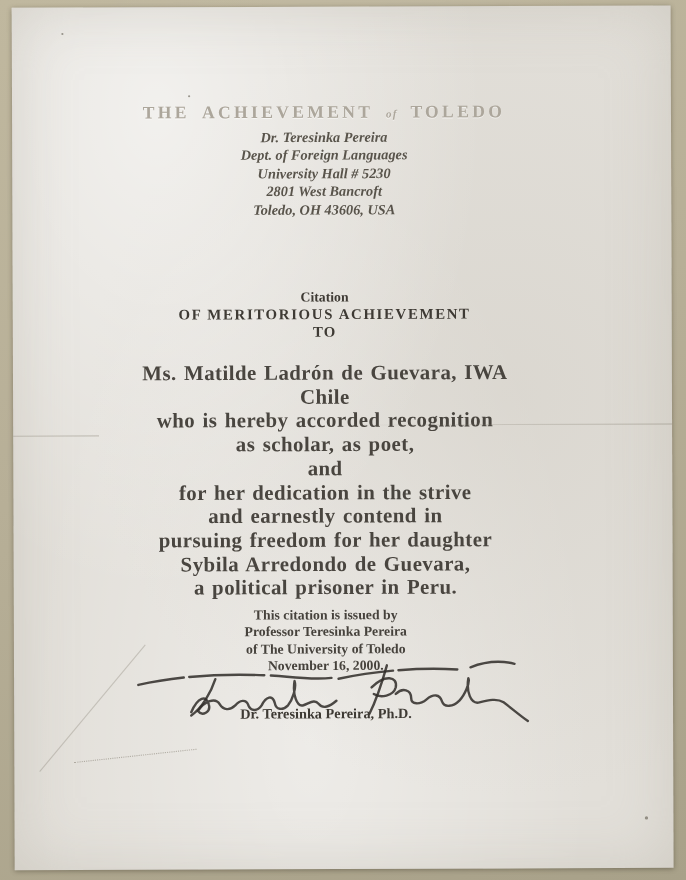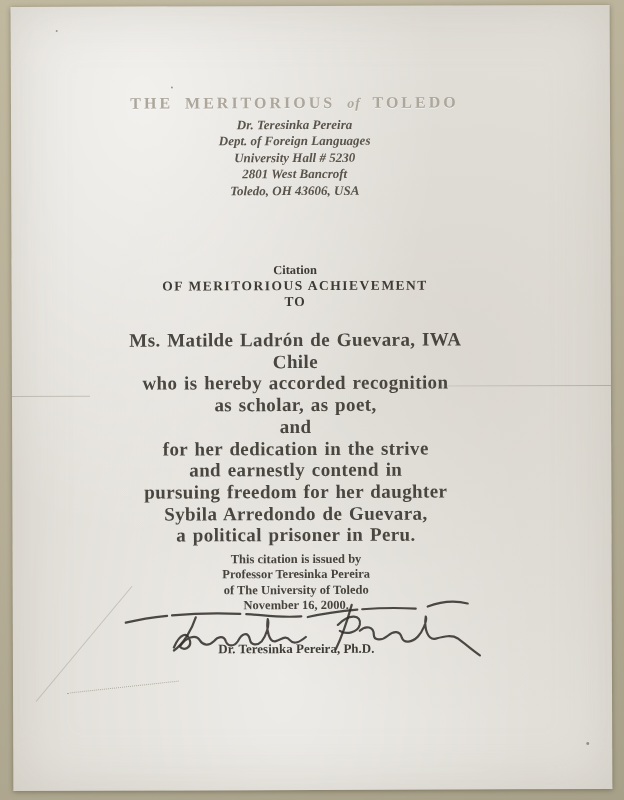--- a/index.html
+++ b/index.html
@@ -21,21 +21,21 @@
     transform:rotate(-0.2deg);
   }
   .col{position:absolute;left:4px;right:36px;text-align:center;color:#3e3a34;}
   
   .letterhead{top:88px;}
   .uni{
     font-weight:700;font-size:16px;letter-spacing:3px;word-spacing:5px;
     color:#aca69b;text-shadow:0 1px 0 rgba(255,255,255,.5);
     margin-bottom:5px;white-space:nowrap;
   }
-  .uni i{font-size:14px;letter-spacing:1px;text-transform:lowercase;}
+  .uni i{font-size:10px;letter-spacing:1px;text-transform:lowercase;}
   .addr{font-style:italic;font-weight:700;font-size:13px;line-height:16.4px;color:#4d483f;opacity:.92;}
   
   .heading{top:256px;}
   .h1{font-weight:700;font-size:12.5px;line-height:16px;}
   .h2{font-weight:700;font-size:13.5px;line-height:16px;letter-spacing:1.5px;}
   .h3{font-weight:700;font-size:13.5px;line-height:16px;letter-spacing:1px;}
   
   .bodytext{top:323px;}
   .bline{font-weight:700;font-size:19px;line-height:21.7px;letter-spacing:.4px;word-spacing:1.5px;opacity:.93;}
   
@@ -57,21 +57,21 @@
   .s1{left:45px;top:23px;width:2px;height:2px;}
   .s2{left:573px;top:737px;}
   .s3{left:160px;top:80px;width:2px;height:2px;}
 </style>
 </head>
 <body>
 
 <div class="paper">
 
   <div class="col letterhead">
-    <div class="uni"><span>THE MERITORIOUS</span> <i>of</i> <span>TOLEDO</span></div>
+    <div class="uni"><span>THE ACHIEVEMENT</span> <i>of</i> <span>TOLEDO</span></div>
     <div class="addr">Dr. Teresinka Pereira</div>
     <div class="addr">Dept. of Foreign Languages</div>
     <div class="addr">University Hall # 5230</div>
     <div class="addr">2801 West Bancroft</div>
     <div class="addr">Toledo, OH 43606, USA</div>
   </div>
 
   <div class="col heading">
     <div class="h1">Citation</div>
     <div class="h2">OF MERITORIOUS ACHIEVEMENT</div>

